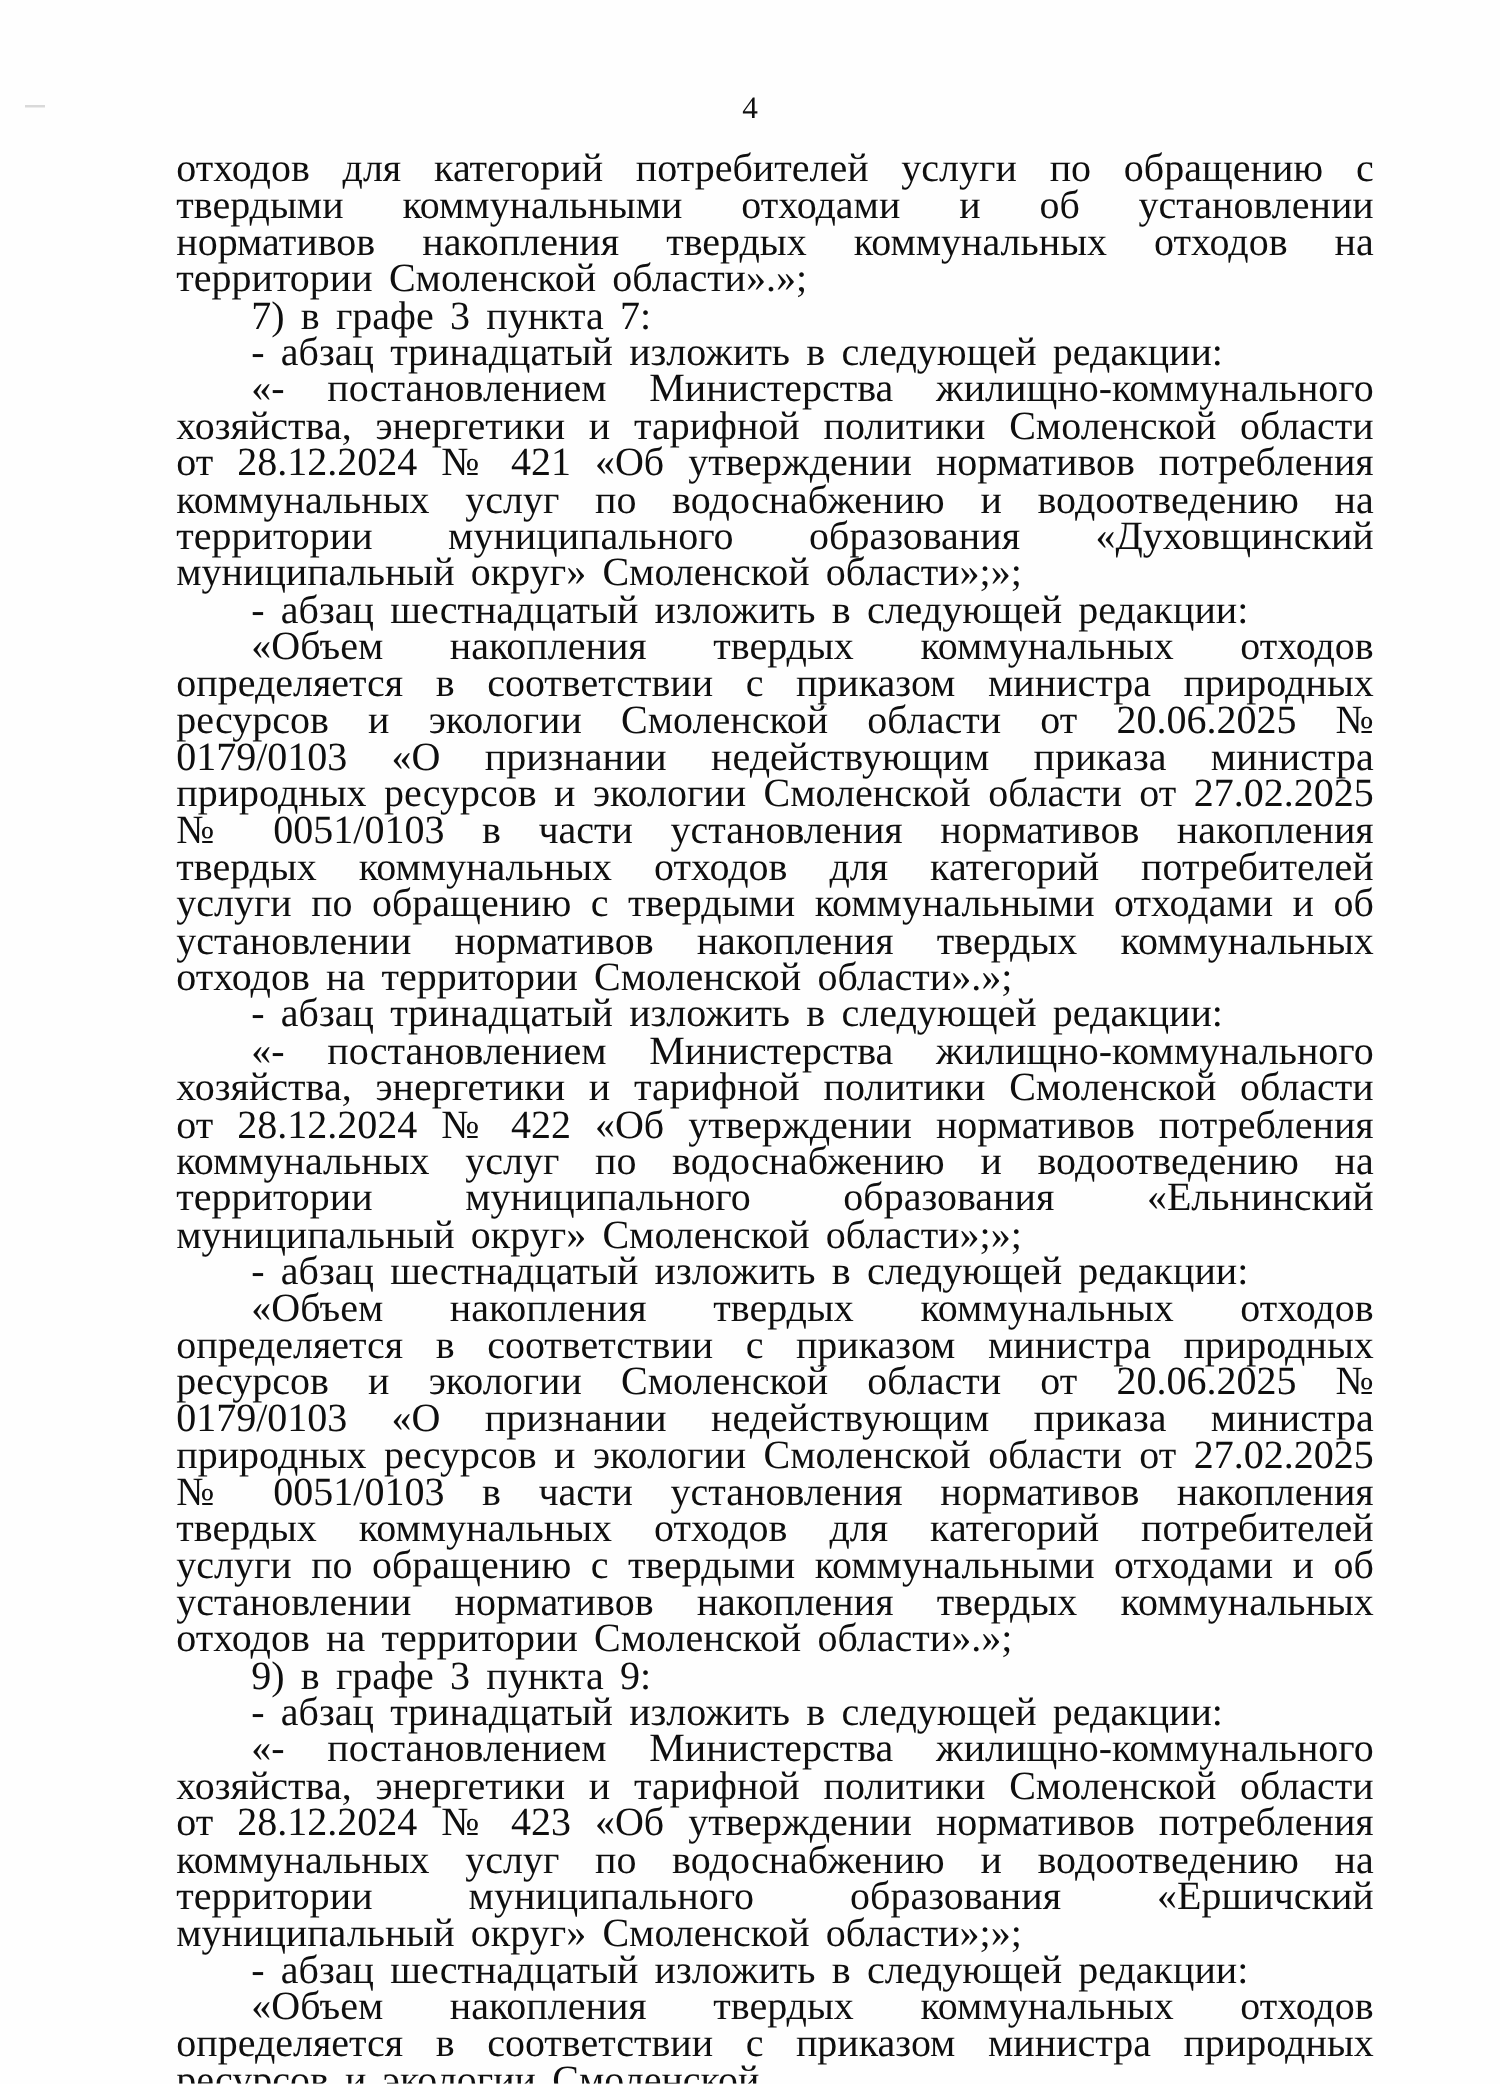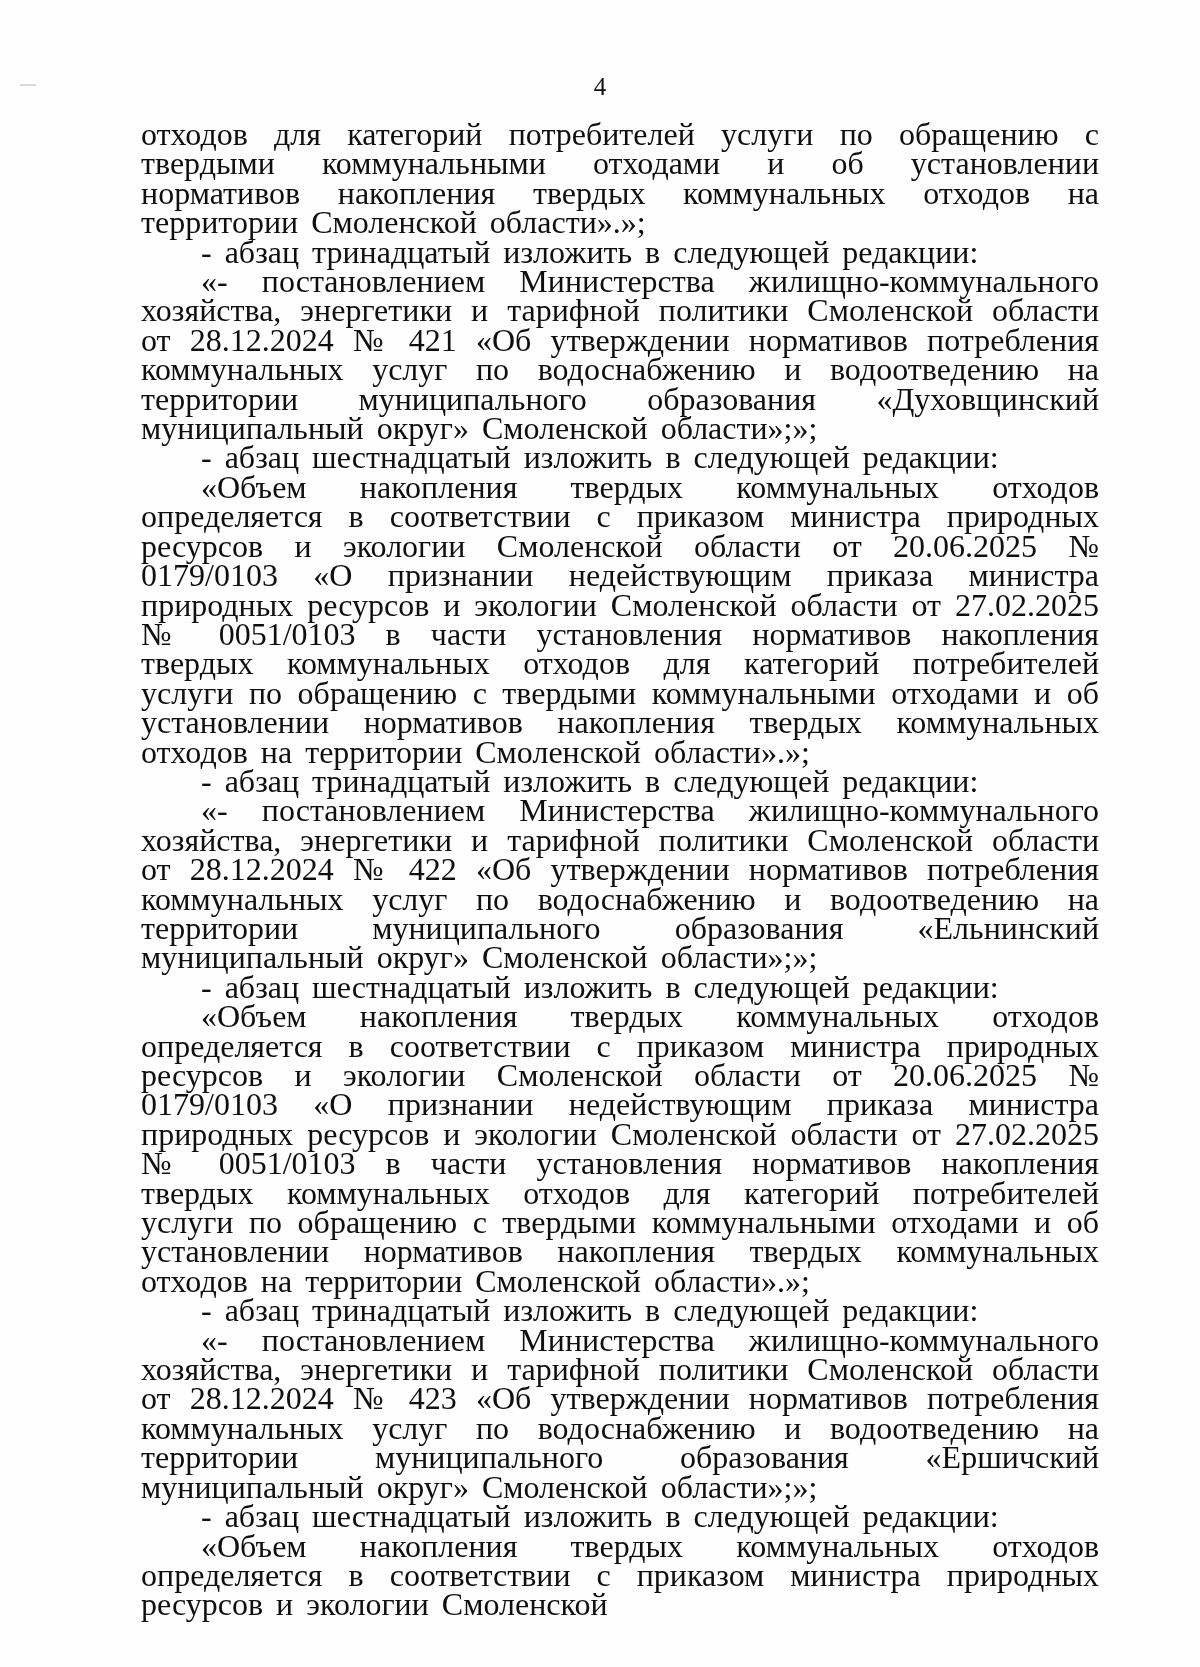--- a/index.html
+++ b/index.html
@@ -54,26 +54,28 @@
   }
 </style>
 </head>
 <body>
 
 <div class="page">
   <div class="scan-artifact"></div>
   <div class="page-number">4</div>
   <div class="body-text">
       <p class="para">отходов для категорий потребителей услуги по обращению с твердыми коммунальными отходами и об установлении нормативов накопления твердых коммунальных отходов на территории Смоленской области».»;</p>
+      <p class="para indent">7) в графе 3 пункта 7:</p>
       <p class="para indent">- абзац тринадцатый изложить в следующей редакции:</p>
       <p class="para indent">«- постановлением Министерства жилищно-коммунального хозяйства, энергетики и тарифной политики Смоленской области от 28.12.2024 № 421 «Об утверждении нормативов потребления коммунальных услуг по водоснабжению и водоотведению на территории муниципального образования «Духовщинский муниципальный округ» Смоленской области»;»;</p>
       <p class="para indent">- абзац шестнадцатый изложить в следующей редакции:</p>
       <p class="para indent">«Объем накопления твердых коммунальных отходов определяется в соответствии с приказом министра природных ресурсов и экологии Смоленской области от 20.06.2025 № 0179/0103 «О признании недействующим приказа министра природных ресурсов и экологии Смоленской области от 27.02.2025 № 0051/0103 в части установления нормативов накопления твердых коммунальных отходов для категорий потребителей услуги по обращению с твердыми коммунальными отходами и об установлении нормативов накопления твердых коммунальных отходов на территории Смоленской области».»;</p>
       <p class="para indent">- абзац тринадцатый изложить в следующей редакции:</p>
       <p class="para indent">«- постановлением Министерства жилищно-коммунального хозяйства, энергетики и тарифной политики Смоленской области от 28.12.2024 № 422 «Об утверждении нормативов потребления коммунальных услуг по водоснабжению и водоотведению на территории муниципального образования «Ельнинский муниципальный округ» Смоленской области»;»;</p>
       <p class="para indent">- абзац шестнадцатый изложить в следующей редакции:</p>
       <p class="para indent">«Объем накопления твердых коммунальных отходов определяется в соответствии с приказом министра природных ресурсов и экологии Смоленской области от 20.06.2025 № 0179/0103 «О признании недействующим приказа министра природных ресурсов и экологии Смоленской области от 27.02.2025 № 0051/0103 в части установления нормативов накопления твердых коммунальных отходов для категорий потребителей услуги по обращению с твердыми коммунальными отходами и об установлении нормативов накопления твердых коммунальных отходов на территории Смоленской области».»;</p>
+      <p class="para indent">9) в графе 3 пункта 9:</p>
       <p class="para indent">- абзац тринадцатый изложить в следующей редакции:</p>
       <p class="para indent">«- постановлением Министерства жилищно-коммунального хозяйства, энергетики и тарифной политики Смоленской области от 28.12.2024 № 423 «Об утверждении нормативов потребления коммунальных услуг по водоснабжению и водоотведению на территории муниципального образования «Ершичский муниципальный округ» Смоленской области»;»;</p>
       <p class="para indent">- абзац шестнадцатый изложить в следующей редакции:</p>
       <p class="para indent">«Объем накопления твердых коммунальных отходов определяется в соответствии с приказом министра природных ресурсов и экологии Смоленской</p>
     </div>
 </div>
 
 </body></html>

